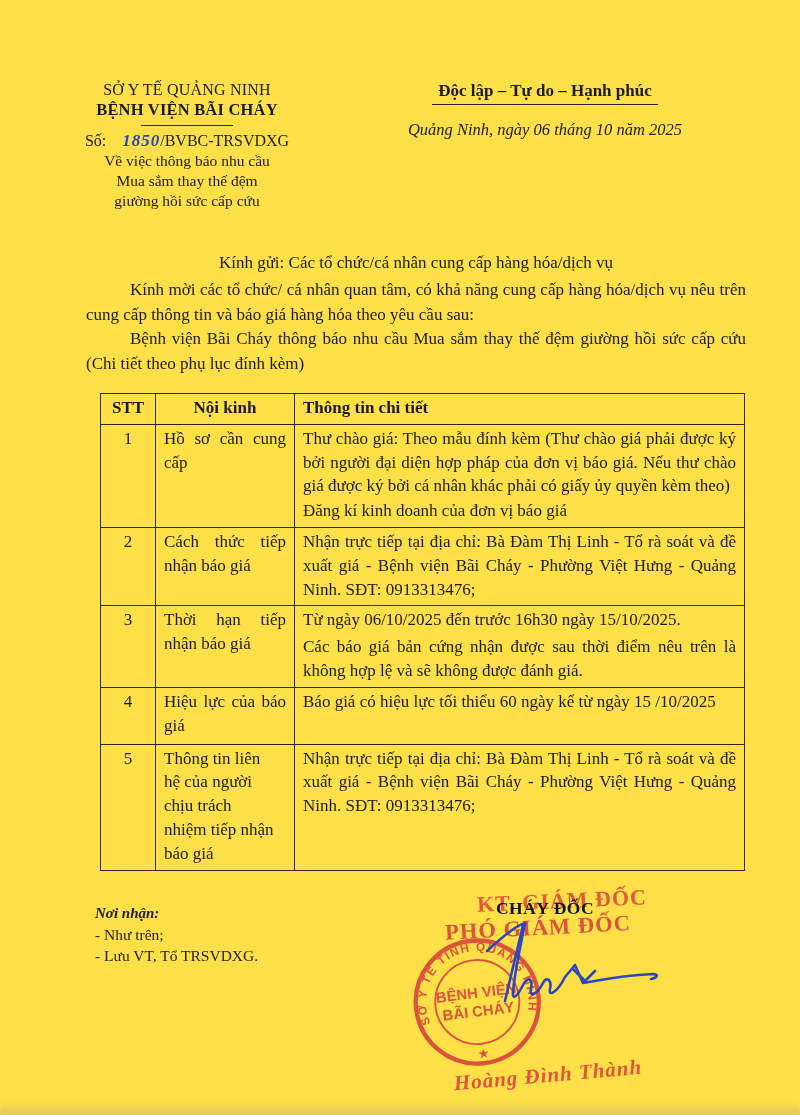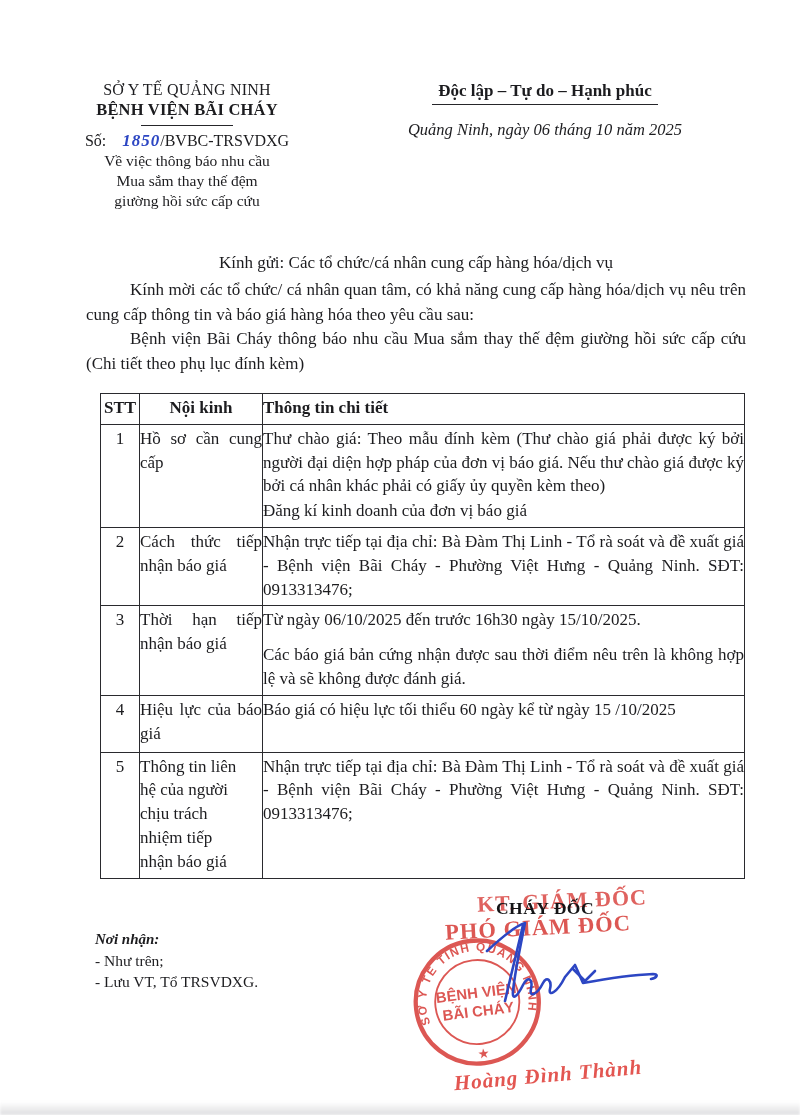--- a/index.html
+++ b/index.html
@@ -1,20 +1,20 @@
 <!DOCTYPE html>
 <html><head>
 <meta charset="utf-8">
 <style>
   html,body{margin:0;padding:0;background:#e8e8e8;}
   .page{
     position:relative;
     width:800px;height:1115px;
     margin:0 auto;
-    background:#ffffff;
+    background:#fde047;
     font-family:"Liberation Serif","DejaVu Serif",serif;
     color:#1c1c1f;
     overflow:hidden;
   }
   
   .header-row{position:absolute;top:80px;left:0;width:800px;display:flex;}
   .hdr-left{width:250px;margin-left:62px;text-align:center;line-height:1.25;}
   .hdr-left .org{font-size:16px;letter-spacing:.2px;}
   .hdr-left .org-bold{font-size:16.5px;font-weight:bold;letter-spacing:.2px;}
   .hdr-left .rule{width:92px;border-top:1.6px solid #26262a;margin:4px auto 4px;}
@@ -27,34 +27,34 @@
     border-bottom:1.7px solid #26262a;padding:0 6px 2px;}
   .hdr-right .dateline{font-size:16.5px;font-style:italic;margin-top:14px;}
   
   .body{position:absolute;top:251px;left:86px;width:660px;font-size:17px;line-height:1.46;}
   .kinh-gui{text-align:center;margin:0 0 2px;}
   .para{margin:0;text-align:justify;text-indent:44px;}
   
   table.main{border-collapse:collapse;margin:16px 0 0 14px;width:645px;
     font-size:17px;line-height:1.4;}
   table.main td,table.main th{border:1.7px solid #2a2a2e;vertical-align:top;
-    padding:2px 0 4px;}
+    padding:2px 8px 4px;}
   th.h-stt{width:38px;text-align:center;font-size:17px;padding:2px 4px;}
   th.h-nd{width:122px;text-align:center;}
   th.h-tt{text-align:left;}
   td.c-stt{text-align:center;padding-top:6px;}
   td.c-nd{text-align:justify;padding-top:5px;}
   td.c-nd.no-just{text-align:left;}
   td.c-tt{text-align:justify;}
   td.c-tt p{margin:0;}
-  td.c-tt p + p{margin-top:11px;}
+  td.c-tt p + p{margin-top:3px;}
   .closing{margin-top:12px;text-indent:44px;}
   
   .recipients{position:absolute;top:903px;left:95px;font-size:15.5px;line-height:1.35;}
-  .recipients .title{font-weight:bold;font-style:italic;font-size:15px;margin-bottom:2px;margin-top:26px;}
+  .recipients .title{font-weight:bold;font-style:italic;font-size:15px;margin-bottom:2px;}
   
   .sig-area{position:absolute;top:885px;left:390px;width:330px;height:220px;}
   .stamp-kt{position:absolute;left:52px;top:3px;width:240px;text-align:center;
     color:#d8403c;font-weight:bold;font-size:22px;letter-spacing:1px;
     transform:rotate(-2.5deg);opacity:.82;white-space:nowrap;}
   .printed-title{position:absolute;left:35px;top:13px;width:240px;text-align:center;
     color:#141416;font-weight:bold;font-size:17.5px;letter-spacing:.5px;z-index:3;}
   .stamp-pho{position:absolute;left:18px;top:30px;width:260px;text-align:center;
     color:#d8403c;font-weight:bold;font-size:22.5px;letter-spacing:1px;
     transform:rotate(-3deg);opacity:.88;white-space:nowrap;z-index:2;}

